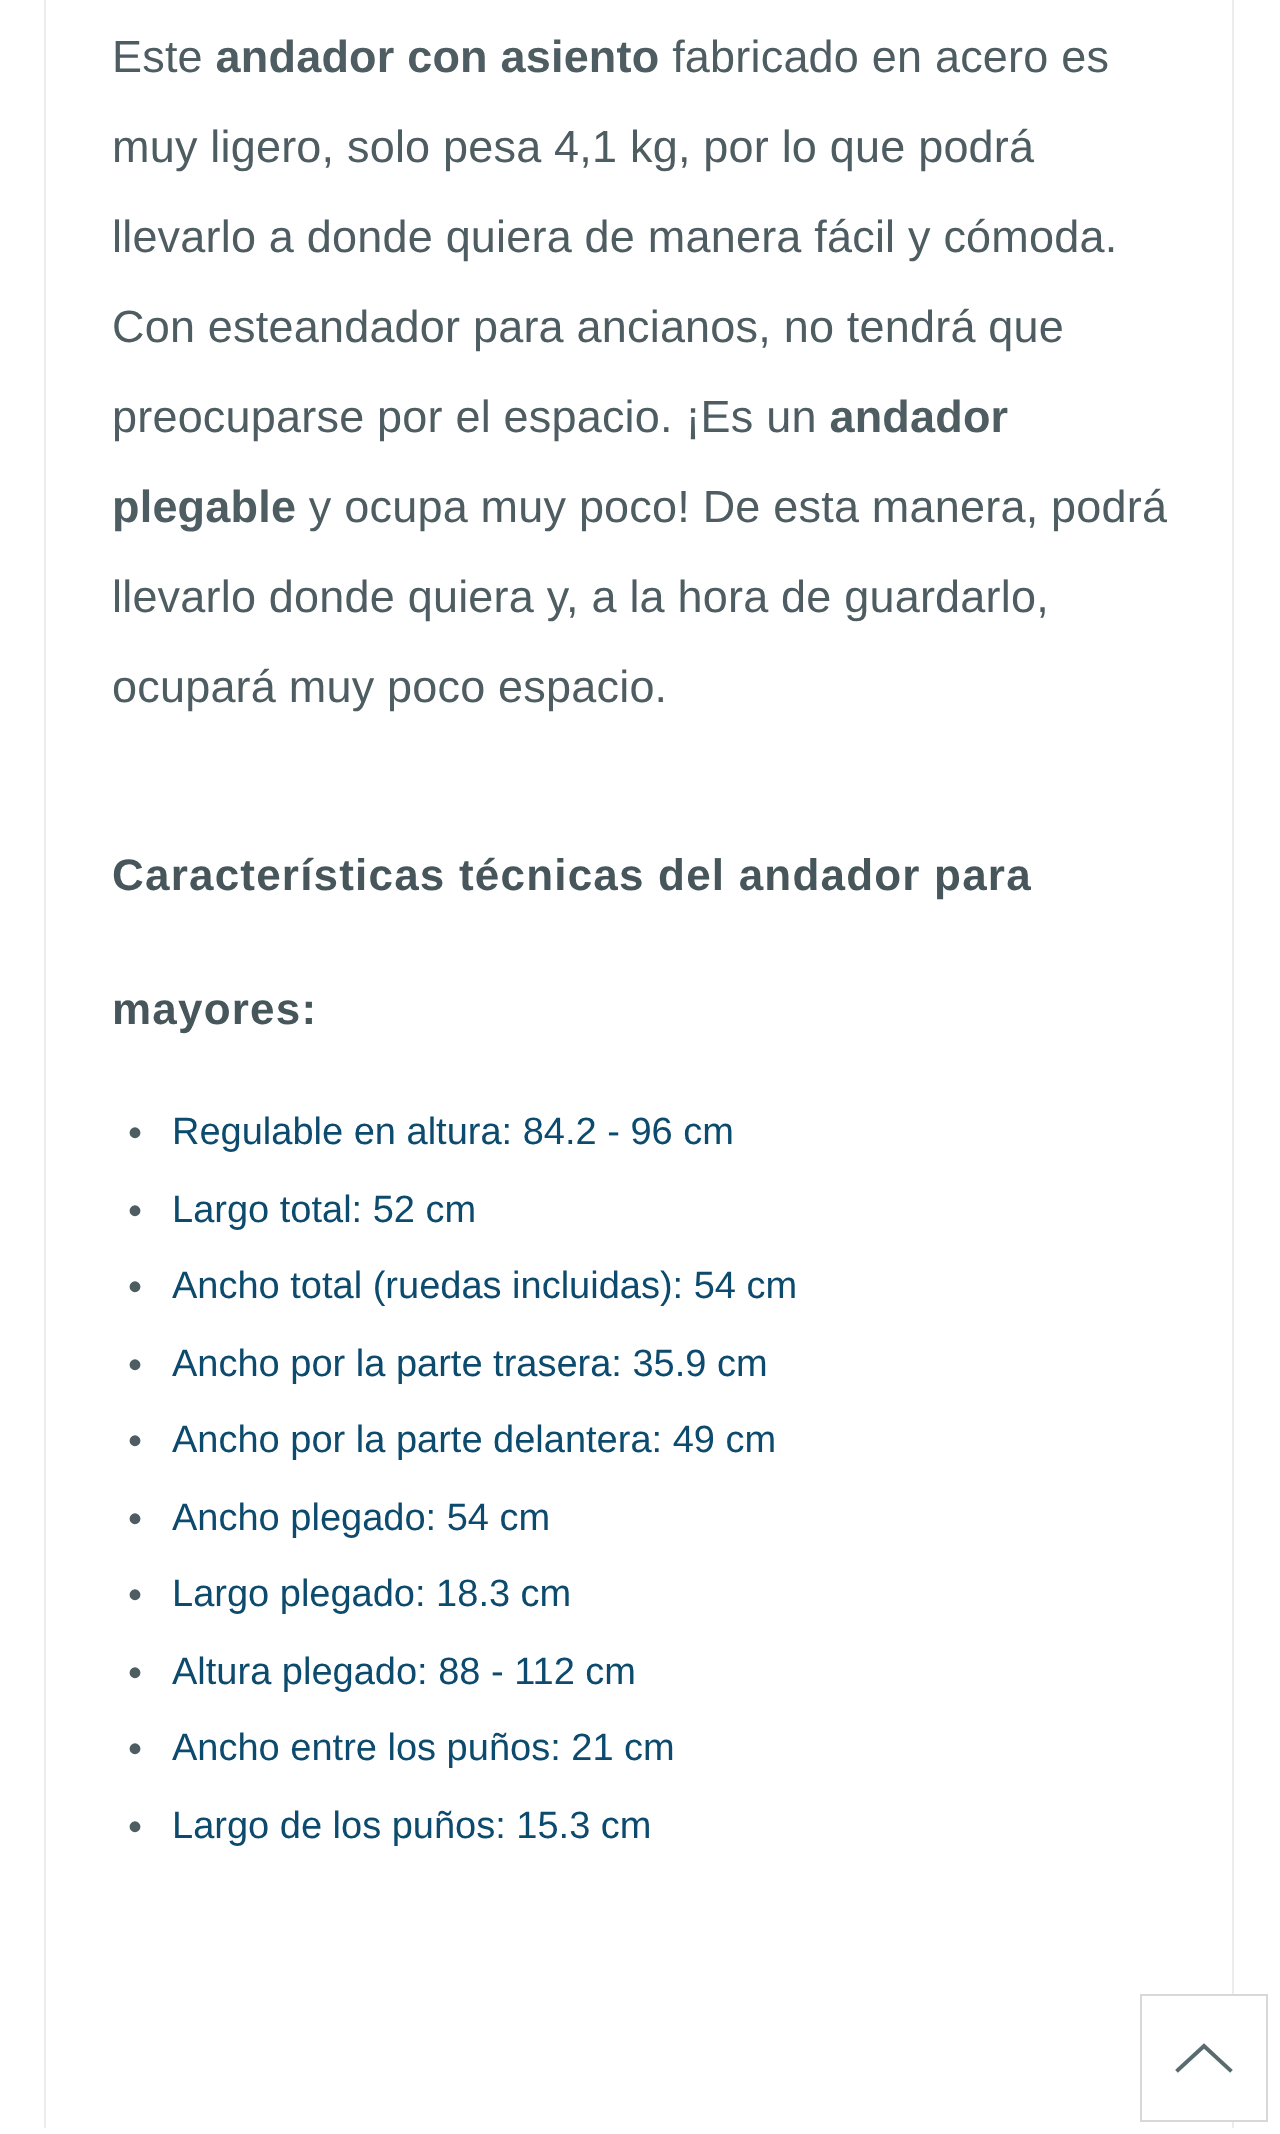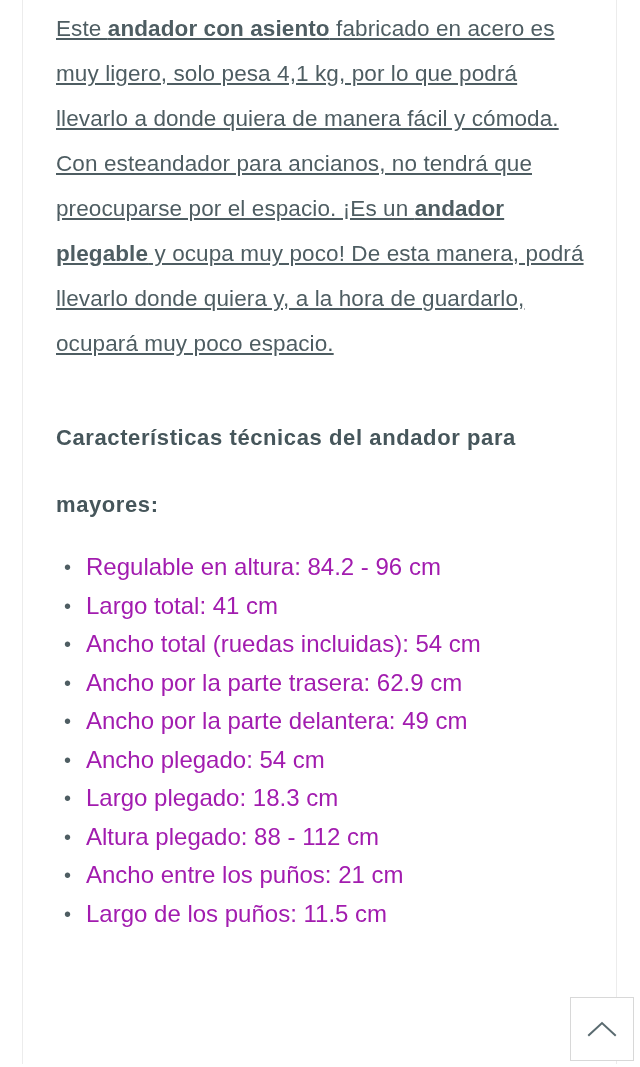--- a/index.html
+++ b/index.html
@@ -47,44 +47,43 @@
     top: 0;
     width: 530px;
   }
   .intro {
     font-size: 22.5px;
     line-height: 45px;
     color: #4e5d62;
     margin: 0;
     padding-top: 6px;
     letter-spacing: 0.1px;
-    text-decoration: underline;
   }
   .intro b {
     font-weight: bold;
     color: #4e5d62;
   }
   h2.section-title {
     font-size: 22px;
     line-height: 67px;
     font-weight: bold;
     color: #46565b;
     margin: 38px 0 0 0;
     letter-spacing: 0.6px;
   }
   ul.specs {
     list-style: none;
     margin: 10px 0 0 0;
     padding: 0;
   }
   ul.specs li {
     position: relative;
-    font-size: 24px;
+    font-size: 19px;
     line-height: 38.5px;
-    color: #a21caf;
+    color: #0c4a6e;
     padding-left: 30px;
   }
   ul.specs li::before {
     content: "•";
     position: absolute;
     left: 8px;
     top: 0;
     font-size: 20px;
     line-height: 38.5px;
     color: #4e5d62;
@@ -125,29 +124,29 @@
   <div class="gutter-right"></div>
 
   <div class="content">
 
     <p class="intro" id="intro-paragraph"><span>Este </span><b>andador con asiento</b><span> fabricado en acero es muy ligero, solo pesa 4,1 kg, por lo que podrá llevarlo a donde quiera de manera fácil y cómoda. Con esteandador para ancianos, no tendrá que preocuparse por el espacio. ¡Es un </span><b>andador plegable</b><span> y ocupa muy poco! De esta manera, podrá llevarlo donde quiera y, a la hora de guardarlo, ocupará muy poco espacio.</span></p>
 
     <h2 class="section-title">Características técnicas del andador para mayores:</h2>
 
     <ul class="specs" id="specs-list">
         <li>Regulable en altura: 84.2 - 96 cm</li>
-        <li>Largo total: 41 cm</li>
+        <li>Largo total: 52 cm</li>
         <li>Ancho total (ruedas incluidas): 54 cm</li>
-        <li>Ancho por la parte trasera: 62.9 cm</li>
+        <li>Ancho por la parte trasera: 35.9 cm</li>
         <li>Ancho por la parte delantera: 49 cm</li>
         <li>Ancho plegado: 54 cm</li>
         <li>Largo plegado: 18.3 cm</li>
         <li>Altura plegado: 88 - 112 cm</li>
         <li>Ancho entre los puños: 21 cm</li>
-        <li>Largo de los puños: 11.5 cm</li>
+        <li>Largo de los puños: 15.3 cm</li>
       </ul>
 
   </div>
 
   <div class="scroll-top">
     <span>
       <svg width="30" height="18" viewBox="0 0 30 18" fill="none" xmlns="http://www.w3.org/2000/svg">
         <path d="M2 15 L15 3 L28 15" stroke="#5a6b70" stroke-width="2" fill="none" stroke-linecap="square"></path>
       </svg>
     </span>

